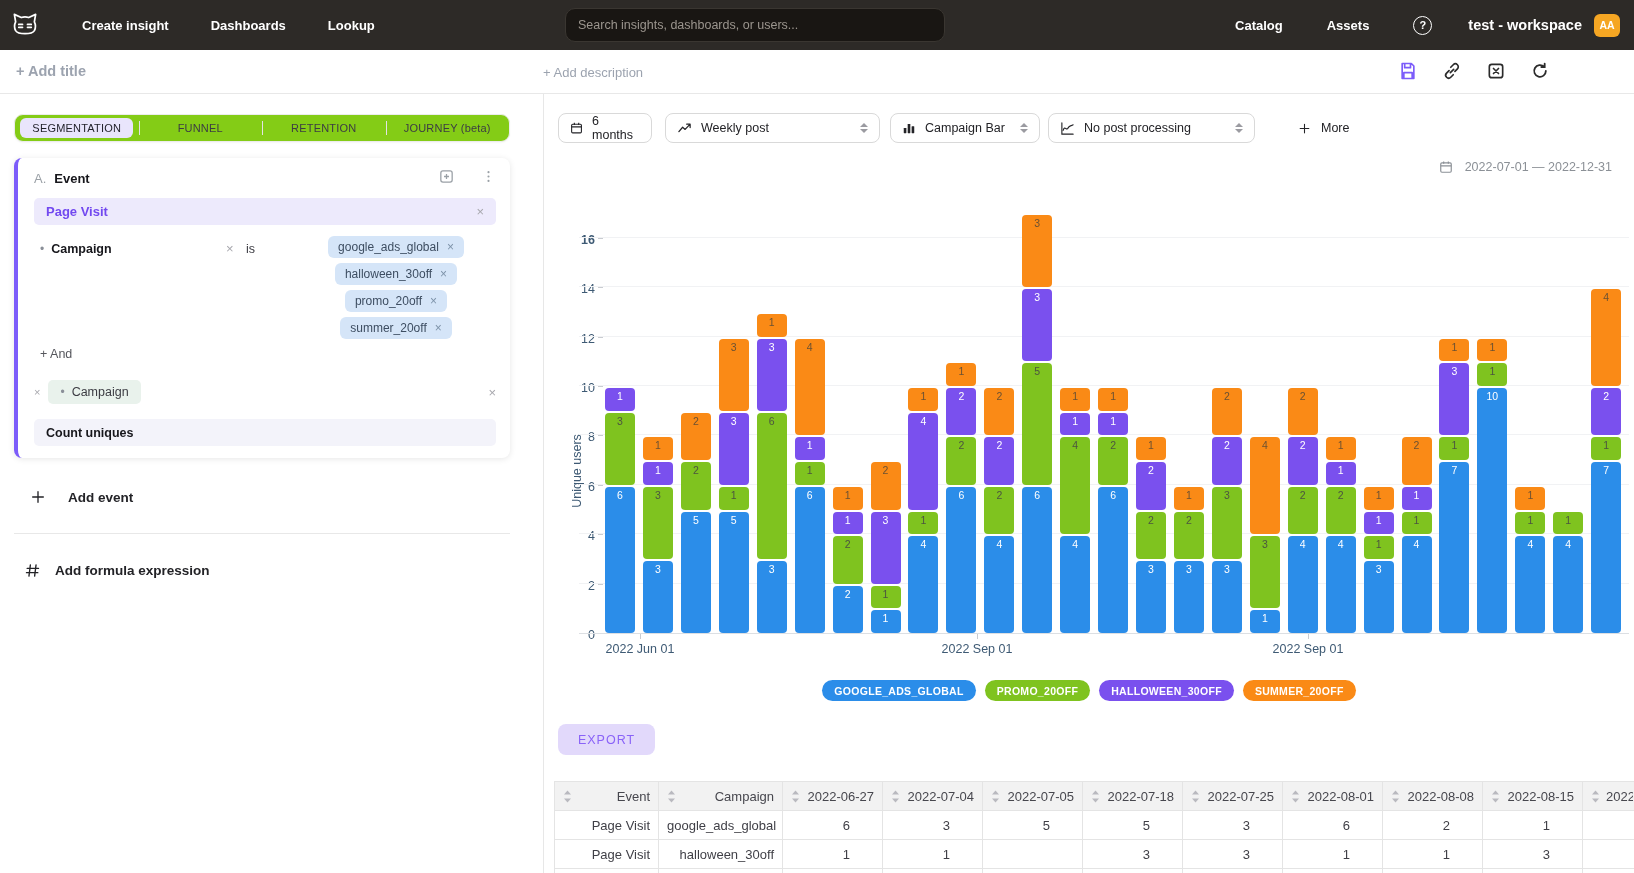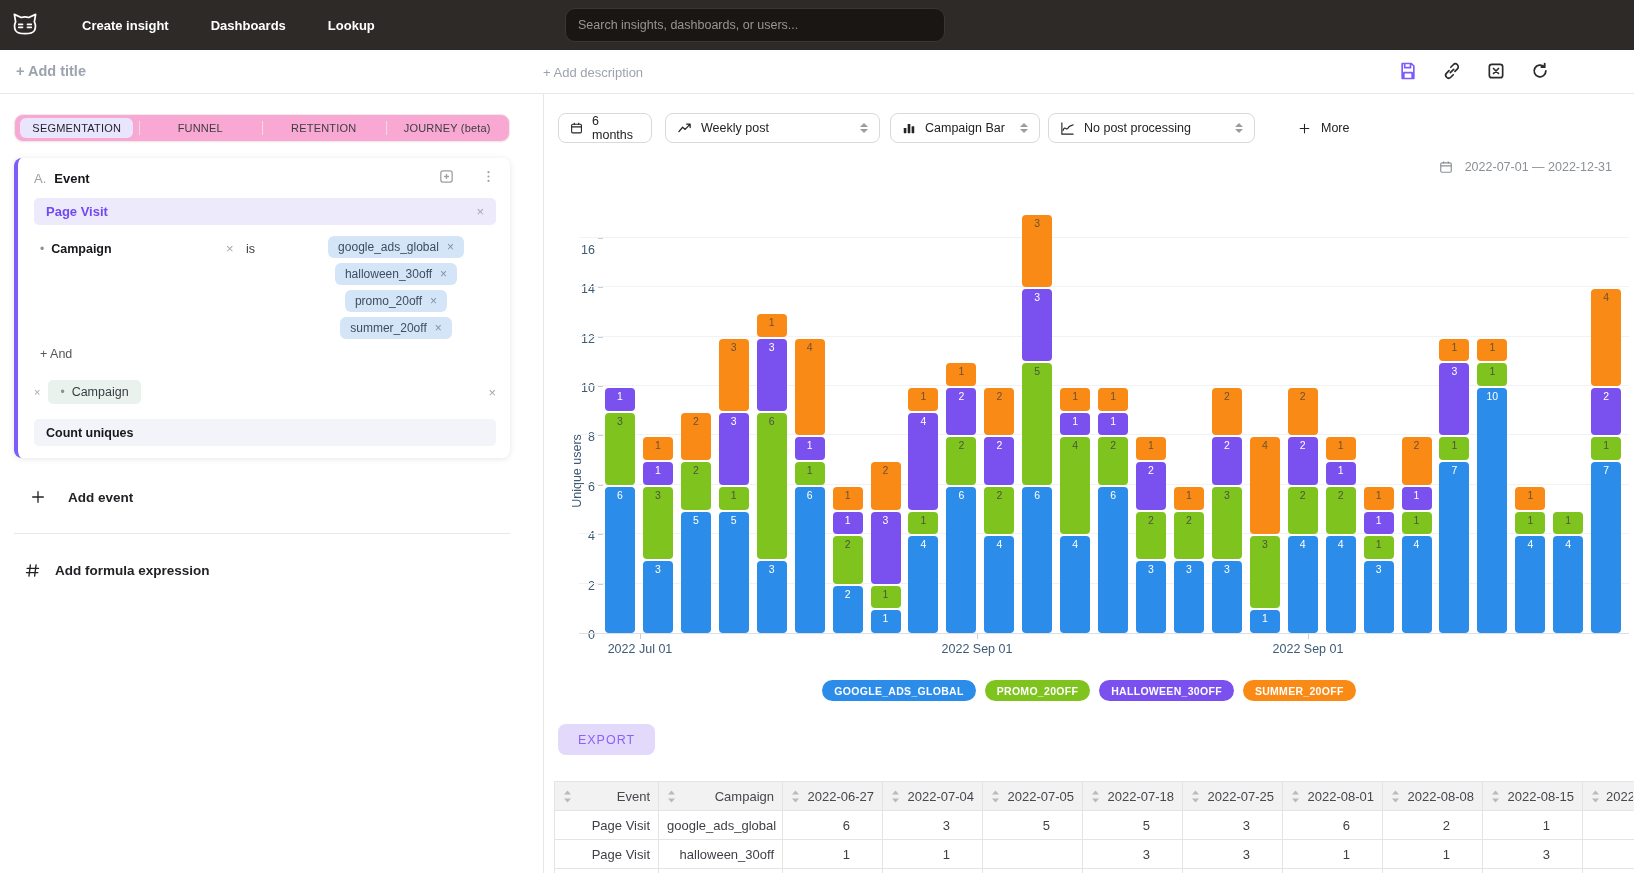--- a/index.html
+++ b/index.html
@@ -31,21 +31,21 @@
     border-bottom:1px solid #e8e8e8; }
   .add-title { position:absolute; left:16px; top:13px; color:#9ca3af; font-size:14.5px; font-weight:700; }
   .add-desc { position:absolute; left:543px; top:15px; color:#9ca3af; font-size:13px; }
   .tb-icons { position:absolute; right:84px; top:11px; display:flex; gap:24px; align-items:center; }
   .tb-icons .ic { width:20px; height:20px; color:#2b2b2b; cursor:pointer; }
   .tb-icons .ic.save { color:#7c5cfa; }
 
   
   .left-panel { position:absolute; left:0; top:94px; width:544px; height:779px; background:#fff;
     border-right:1px solid #e7e7e7; }
-  .tabs-card { position:absolute; left:14px; top:20px; width:496px; height:28px; background:#f9a8d4;
+  .tabs-card { position:absolute; left:14px; top:20px; width:496px; height:28px; background:#84cc16;
     border:1px solid #ececec; border-radius:9px; display:flex; align-items:center;
     box-shadow:0 1px 2px rgba(0,0,0,0.04); }
   .tab-cell { flex:1; display:flex; align-items:center; justify-content:center; position:relative; height:100%; }
   .tab-cell + .tab-cell::before { content:""; position:absolute; left:0; top:6px; bottom:6px;
     width:1px; background:#e3e3e3; }
   .tab-pill { font-size:11px; letter-spacing:0.2px; color:#3c3c43; padding:4px 12px;
     border-radius:6px; cursor:pointer; white-space:nowrap; }
   .tab-pill.active { background:#e9e5fc; color:#1f1f28; }
 
   .event-card { position:absolute; left:14px; top:64px; width:496px; height:300px; background:#fff;
@@ -148,20 +148,27 @@
 
 <div class="topbar">
   <svg class="logo" viewBox="0 0 24 24" fill="none" stroke="#fff" stroke-width="1.4" stroke-linejoin="round" stroke-linecap="round">
     <path d="M4.5 9.5 L3.5 3.5 L9 6 C10.8 5.5 13.2 5.5 15 6 L20.5 3.5 L19.5 9.5 C20.5 11.5 20.5 14.5 19.5 16.5 C17.5 19.8 6.5 19.8 4.5 16.5 C3.5 14.5 3.5 11.5 4.5 9.5 Z"></path>
     <path d="M7 11.5 H10 M7 13.8 H10 M14 11.5 H17 M14 13.8 H17"></path>
   </svg>
   <span class="nav-item">Create insight</span>
   <span class="nav-item">Dashboards</span>
   <span class="nav-item">Lookup</span>
   <input class="search" placeholder="Search insights, dashboards, or users..." style="">
+  <div class="nav-right">
+    <span class="nav-item">Catalog</span>
+    <span class="nav-item">Assets</span>
+    <span class="help-circle">?</span>
+    <span class="workspace">test - workspace</span>
+    <span class="avatar">AA</span>
+  </div>
 </div>
 
 <div class="titlebar">
   <span class="add-title">+ Add title</span>
   <span class="add-desc">+ Add description</span>
   <div class="tb-icons">
     <svg class="ic save" viewBox="0 0 24 24" fill="none" stroke="currentColor" stroke-width="2" stroke-linejoin="round" stroke-linecap="round">
       <path d="M5 3 h11 l3 3 v15 h-14 z M8 3 v5 h7 v-5 M7 21 v-7 h10 v7"></path>
     </svg>
     <svg class="ic" viewBox="0 0 24 24" fill="none" stroke="currentColor" stroke-width="2" stroke-linecap="round">
@@ -338,21 +345,21 @@
         <span style="bottom: 140.2px;">6</span>
         <i style="bottom: 148.2px;"></i>
         <span style="bottom: 189.6px;">8</span>
         <i style="bottom: 197.6px;"></i>
         <span style="bottom: 239px;">10</span>
         <i style="bottom: 247px;"></i>
         <span style="bottom: 288.4px;">12</span>
         <i style="bottom: 296.4px;"></i>
         <span style="bottom: 337.8px;">14</span>
         <i style="bottom: 345.8px;"></i>
-        <span style="bottom: 377px;">16</span>
+        <span style="bottom: 387px; font-weight: bold;">16</span>
         <i style="bottom: 395.2px;"></i>
       </div>
     <div class="plot" id="plot">
         <div class="grid" style="bottom: 49.4px;"></div>
         <div class="grid" style="bottom: 98.8px;"></div>
         <div class="grid" style="bottom: 148.2px;"></div>
         <div class="grid" style="bottom: 197.6px;"></div>
         <div class="grid" style="bottom: 247px;"></div>
         <div class="grid" style="bottom: 296.4px;"></div>
         <div class="grid" style="bottom: 345.8px;"></div>
@@ -705,21 +712,21 @@
             <span class="v" style="color: rgb(255, 255, 255);">2</span>
           </div>
           <div class="seg" style="height: 22.7px; background: rgb(127, 195, 31);">
             <span class="v" style="color: rgb(76, 85, 64);">1</span>
           </div>
           <div class="seg" style="height: 170.9px; background: rgb(43, 141, 233);">
             <span class="v" style="color: rgb(255, 255, 255);">7</span>
           </div>
         </div>
         <div class="xtick" style="left: 61px;"></div>
-        <div class="xlabel" style="left: 61px;">2022 Jul 01</div>
+        <div class="xlabel" style="left: 61px;">2022 Jun 01</div>
         <div class="xtick" style="left: 398px;"></div>
         <div class="xlabel" style="left: 398px;">2022 Sep 01</div>
         <div class="xtick" style="left: 729px;"></div>
         <div class="xlabel" style="left: 729px;">2022 Sep 01</div>
       </div>
   </div>
 
   <div class="legend" id="legend">
       <span class="lg-pill" style="background: rgb(43, 141, 233);">GOOGLE_ADS_GLOBAL</span>
       <span class="lg-pill" style="background: rgb(127, 195, 31);">PROMO_20OFF</span>

